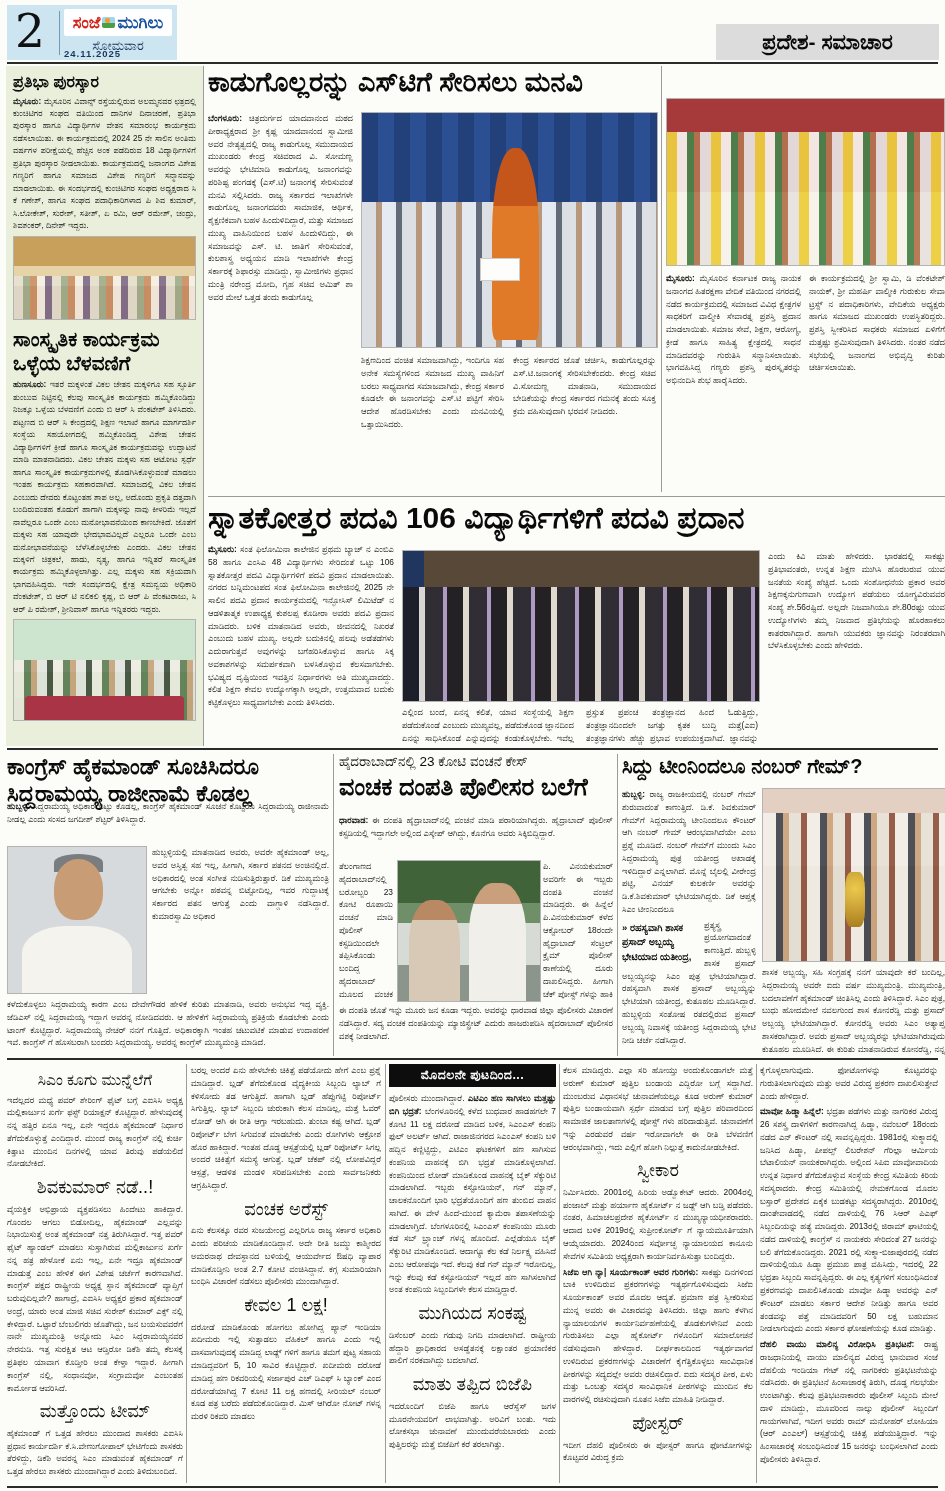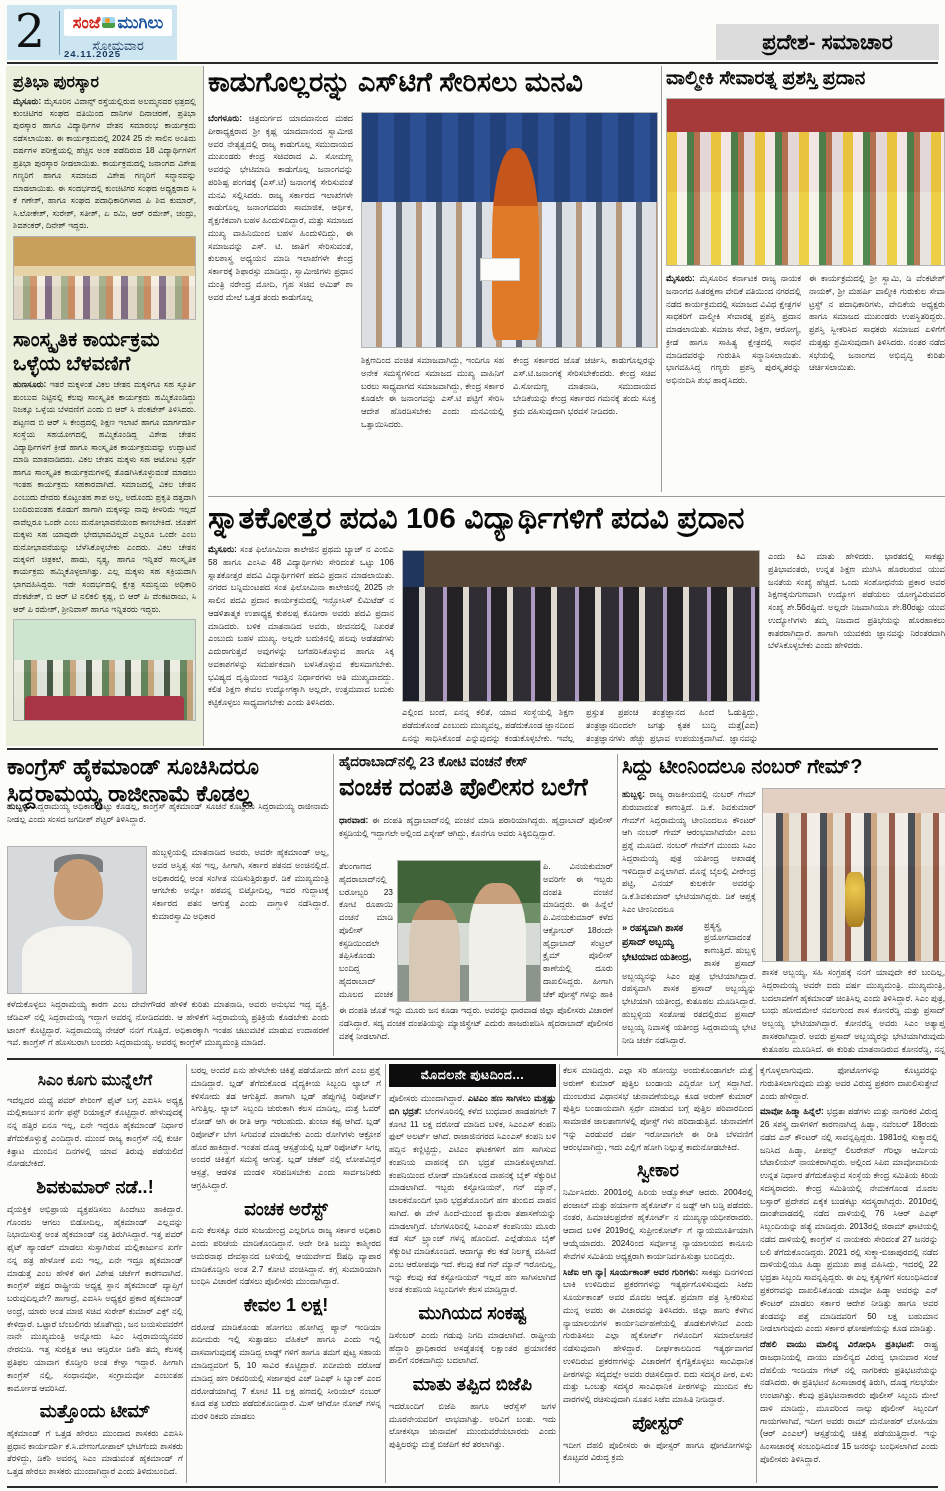--- a/index.html
+++ b/index.html
@@ -8,21 +8,21 @@
   .abs{position:absolute}
   .rule{position:absolute;background:#2b2b2b}
   .rule.grey{background:#9b9b9b}
   .bt{font-size:8.4px;line-height:1.52;text-align:justify;margin:0 0 3px 0;word-break:break-word}
   .dl{font-weight:700}
   .hl{font-weight:700;line-height:1.22;color:#0a0a0a}
   .col{position:absolute;overflow:hidden}
   .photo{position:absolute;overflow:hidden;border:1px solid #b3b3b3;background:#999}
   .ppl{position:absolute;left:0;right:0;bottom:0;opacity:.88}
   .bcol{position:absolute;top:1064px;height:420px;overflow:hidden}
-  .bhead{font-weight:700;text-align:center;font-size:15.5px;line-height:1.2;margin:7px 0 4px;color:#0a0a0a}
+  .bhead{font-weight:400;text-align:center;font-size:15.5px;line-height:1.2;margin:7px 0 4px;color:#0a0a0a}
   .bhead.big{font-size:18px}
   .banner{background:#0d0d0d;color:#fff;font-weight:700;font-size:12.5px;text-align:center;
           padding:4px 2px;margin-bottom:5px;letter-spacing:.5px}
   
   .hdrbox{position:absolute;left:7px;top:5px;width:170px;height:55px;background:#cde4f1}
   .pgnum{position:absolute;left:8px;top:-2px;font-family:"DejaVu Serif",serif;font-size:47px;font-weight:400;color:#111}
   .hdrdiv{position:absolute;left:52px;top:6px;width:1px;height:44px;background:#6d9ab5}
   .mastwrap{position:absolute;left:57px;top:4px;width:108px;height:27px;background:#fff;
             display:flex;align-items:center;justify-content:center;gap:2px;border-radius:2px}
   .mast-l{color:#d3261b;font-weight:700;font-size:16.5px}
@@ -61,21 +61,21 @@
   .ph-port .p-shirt{position:absolute;left:10%;bottom:0;width:80%;height:46%;background:#f4f3ee;border-radius:40% 40% 0 0}
   .ph-couple{background:linear-gradient(180deg,#41633a 0 30%,#6f8f68 30% 44%,#d7dbd6 44% 74%,#8b958b 74%)}
   .ph-couple .fig1{position:absolute;left:8%;bottom:0;width:36%;height:72%;border-radius:42% 42% 0 0;
     background:linear-gradient(180deg,#b98963 0 20%,#d8c8b6 20%)}
   .ph-couple .fig2{position:absolute;left:50%;bottom:0;width:40%;height:84%;border-radius:42% 42% 0 0;
     background:linear-gradient(180deg,#caa07c 0 18%,#f0efe9 18%)}
   .ph-meet{background:linear-gradient(180deg,#e3d0c2 0 45%,#c2a893 45%)}
   .ph-meet .ppl{height:86%;background:repeating-linear-gradient(90deg,#f4f2ec 0 13px,#3a3f49 13px 20px,#caa27a 20px 26px,#e8e4da 26px 38px,#8c4f3a 38px 44px)}
   .ph-meet .statue{position:absolute;left:45%;top:48%;width:11%;height:32%;border-radius:30%;
     background:radial-gradient(circle at 50% 30%,#ecc94e,#a97c1e)}
-  .kick{font-weight:700;font-size:13.5px;color:#0a0a0a}
+  .kick{font-weight:400;font-size:13.5px;color:#0a0a0a}
   .quote{float:left;width:76px;font-weight:700;font-size:9.5px;line-height:1.55;margin:2px 6px 2px 0;color:#0a0a0a}
 </style>
 </head>
 <body>
 
 <div id="pg">
 
   <div class="hdrbox">
     <div class="pgnum">2</div>
     <div class="hdrdiv"></div>
@@ -121,21 +121,20 @@
     <div class="col" style="left:153px;top:288px;width:143px;height:140px">
       <p class="bt">ಶಿಕ್ಷಣದಿಂದ ವಂಚಿತ ಸಮಾಜವಾಗಿದ್ದು, ಇಂದಿಗೂ ಸಹ ಅನೇಕ ಸಮಸ್ಯೆಗಳಿಂದ ಸಮಾಜದ ಮುಖ್ಯ ವಾಹಿನಿಗೆ ಬರಲು ಸಾಧ್ಯವಾಗದ ಸಮಾಜವಾಗಿದ್ದು, ಕೇಂದ್ರ ಸರ್ಕಾರ ಕೂಡಲೇ ಈ ಜನಾಂಗವನ್ನು ಎಸ್.ಟಿ ಪಟ್ಟಿಗೆ ಸೇರಿಸಿ ಆದೇಶ ಹೊರಡಿಸಬೇಕು ಎಂದು ಮನವಿಯಲ್ಲಿ ಒತ್ತಾಯಿಸಿದರು.</p>
     </div>
     <div class="col" style="left:305px;top:288px;width:143px;height:140px">
       <p class="bt">ಕೇಂದ್ರ ಸರ್ಕಾರದ ಜೊತೆ ಚರ್ಚಿಸಿ, ಕಾಡುಗೊಲ್ಲರನ್ನು ಎಸ್.ಟಿ.ಜನಾಂಗಕ್ಕೆ ಸೇರಿಸಬೇಕೆಂದರು. ಕೇಂದ್ರ ಸಚಿವ ವಿ.ಸೋಮಣ್ಣ ಮಾತನಾಡಿ, ಸಮುದಾಯದ ಬೇಡಿಕೆಯನ್ನು ಕೇಂದ್ರ ಸರ್ಕಾರದ ಗಮನಕ್ಕೆ ತಂದು ಸೂಕ್ತ ಕ್ರಮ ವಹಿಸುವುದಾಗಿ ಭರವಸೆ ನೀಡಿದರು.</p>
     </div>
   </div>
   <div class="rule grey" style="left:661px;top:66px;width:1px;height:426px"></div>
 
   <div class="abs" style="left:666px;top:66px;width:279px;height:428px">
-    <div class="hl" style="font-size:19px">ವಾಲ್ಮೀಕಿ ಸೇವಾರತ್ನ ಪ್ರಶಸ್ತಿ ಪ್ರದಾನ</div>
     <div class="photo ph-valmiki" style="left:0;top:32px;width:277px;height:166px">
       <div class="ppl"></div>
     </div>
     <div class="col" style="left:143px;top:206px;width:136px;height:220px">
       <p class="bt">ಈ ಕಾರ್ಯಕ್ರಮದಲ್ಲಿ ಶ್ರೀ ಸ್ವಾಮಿ, ಡಿ ವೆಂಕಟೇಶ್ ನಾಯಕ್, ಶ್ರೀ ಮಹರ್ಷಿ ವಾಲ್ಮೀಕಿ ಗುರುಕುಲ ಸೇವಾ ಟ್ರಸ್ಟ್ ನ ಪದಾಧಿಕಾರಿಗಳು, ವೇದಿಕೆಯ ಅಧ್ಯಕ್ಷರು ಹಾಗೂ ಸಮಾಜದ ಮುಖಂಡರು ಉಪಸ್ಥಿತರಿದ್ದರು. ಪ್ರಶಸ್ತಿ ಸ್ವೀಕರಿಸಿದ ಸಾಧಕರು ಸಮಾಜದ ಏಳಿಗೆಗೆ ಮತ್ತಷ್ಟು ಶ್ರಮಿಸುವುದಾಗಿ ತಿಳಿಸಿದರು. ನಂತರ ನಡೆದ ಸಭೆಯಲ್ಲಿ ಜನಾಂಗದ ಅಭಿವೃದ್ಧಿ ಕುರಿತು ಚರ್ಚಿಸಲಾಯಿತು.</p>
     </div>
     <div class="col" style="left:0;top:206px;width:135px;height:220px">
       <p class="bt"><b class="dl">ಮೈಸೂರು:</b>
         <span>ಮೈಸೂರಿನ ಕರ್ನಾಟಕ ರಾಜ್ಯ ನಾಯಕ ಜನಾಂಗದ ಹಿತರಕ್ಷಣಾ ವೇದಿಕೆ ವತಿಯಿಂದ ನಗರದಲ್ಲಿ ನಡೆದ ಕಾರ್ಯಕ್ರಮದಲ್ಲಿ ಸಮಾಜದ ವಿವಿಧ ಕ್ಷೇತ್ರಗಳ ಸಾಧಕರಿಗೆ ವಾಲ್ಮೀಕಿ ಸೇವಾರತ್ನ ಪ್ರಶಸ್ತಿ ಪ್ರದಾನ ಮಾಡಲಾಯಿತು. ಸಮಾಜ ಸೇವೆ, ಶಿಕ್ಷಣ, ಆರೋಗ್ಯ, ಕ್ರೀಡೆ ಹಾಗೂ ಸಾಹಿತ್ಯ ಕ್ಷೇತ್ರದಲ್ಲಿ ಸಾಧನೆ ಮಾಡಿದವರನ್ನು ಗುರುತಿಸಿ ಸನ್ಮಾನಿಸಲಾಯಿತು. ಭಾಗವಹಿಸಿದ್ದ ಗಣ್ಯರು ಪ್ರಶಸ್ತಿ ಪುರಸ್ಕೃತರನ್ನು ಅಭಿನಂದಿಸಿ ಶುಭ ಹಾರೈಸಿದರು.</span></p>
     </div>

